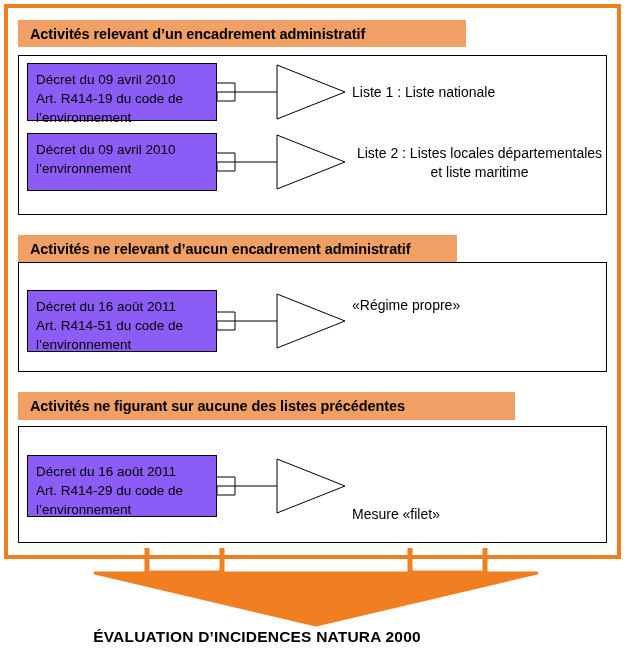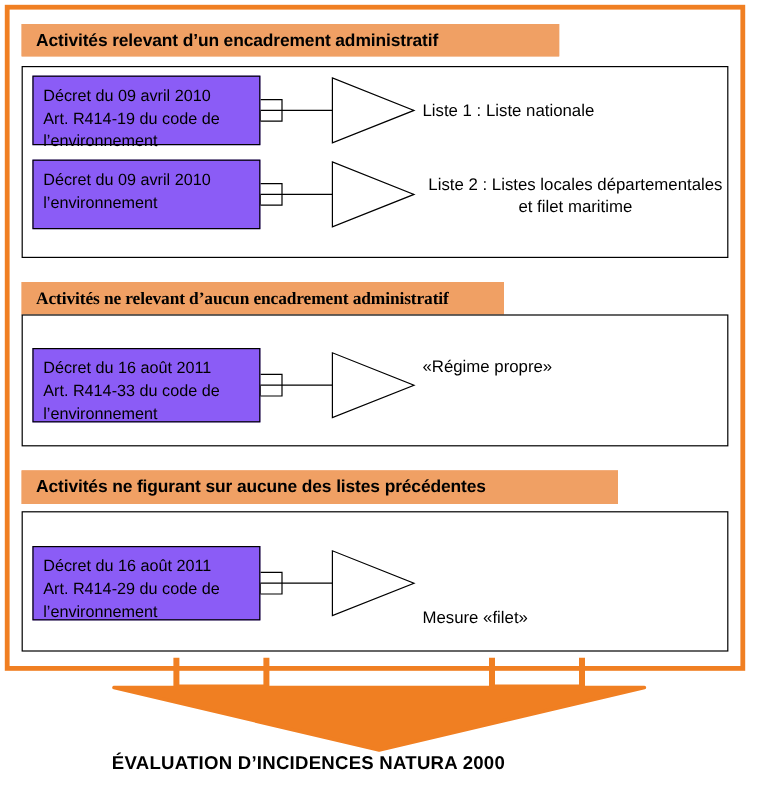--- a/index.html
+++ b/index.html
@@ -129,32 +129,32 @@
     <span class="line">Décret du 09 avril 2010</span>
     <span class="line">l’environnement</span>
   </div>
 
   <svg class="arrow-svg" style="left:217px; top:133px;" width="130" height="58" viewBox="0 0 130 58">
     <path d="M0 20 L18 20 L18 29 L0 29 L0 38 L18 38 L18 29 L60 29 L60 2 L128 29 L60 56 L60 29" fill="none" stroke="#000000" stroke-width="1"></path>
   </svg>
 
   <div class="result-text" style="left:352px; top:144px; width:255px;text-align:center;">
     <span class="line">Liste 2 : Listes locales départementales</span>
-    <span class="line">et filet maritime</span>
+    <span class="line">et liste maritime</span>
   </div>
 
-  <div class="section-header" style="left:18px; top:235px; width:402px; height:28px;font-family:Liberation Serif, serif;">
+  <div class="section-header" style="left:18px; top:235px; width:439px; height:28px;">
     <span>Activités ne relevant d’aucun encadrement administratif</span>
   </div>
 
   <div class="section-body" style="left:18px; top:262px; width:589px; height:110px;"></div>
 
   <div class="decree-box" style="left:27px; top:290px; width:190px; height:62px;">
     <span class="line">Décret du 16 août 2011</span>
-    <span class="line">Art. R414-33 du code de</span>
+    <span class="line">Art. R414-51 du code de</span>
     <span class="line">l’environnement</span>
   </div>
 
   <svg class="arrow-svg" style="left:217px; top:290px;" width="130" height="62" viewBox="0 0 130 62">
     <path d="M0 22 L18 22 L18 31 L0 31 L0 40 L18 40 L18 31 L60 31 L60 4 L128 31 L60 58 L60 31" fill="none" stroke="#000000" stroke-width="1"></path>
   </svg>
 
   <div class="result-text" style="left:352px; top:296px; width:255px;">
     <span class="line">«Régime propre»</span>
   </div>

